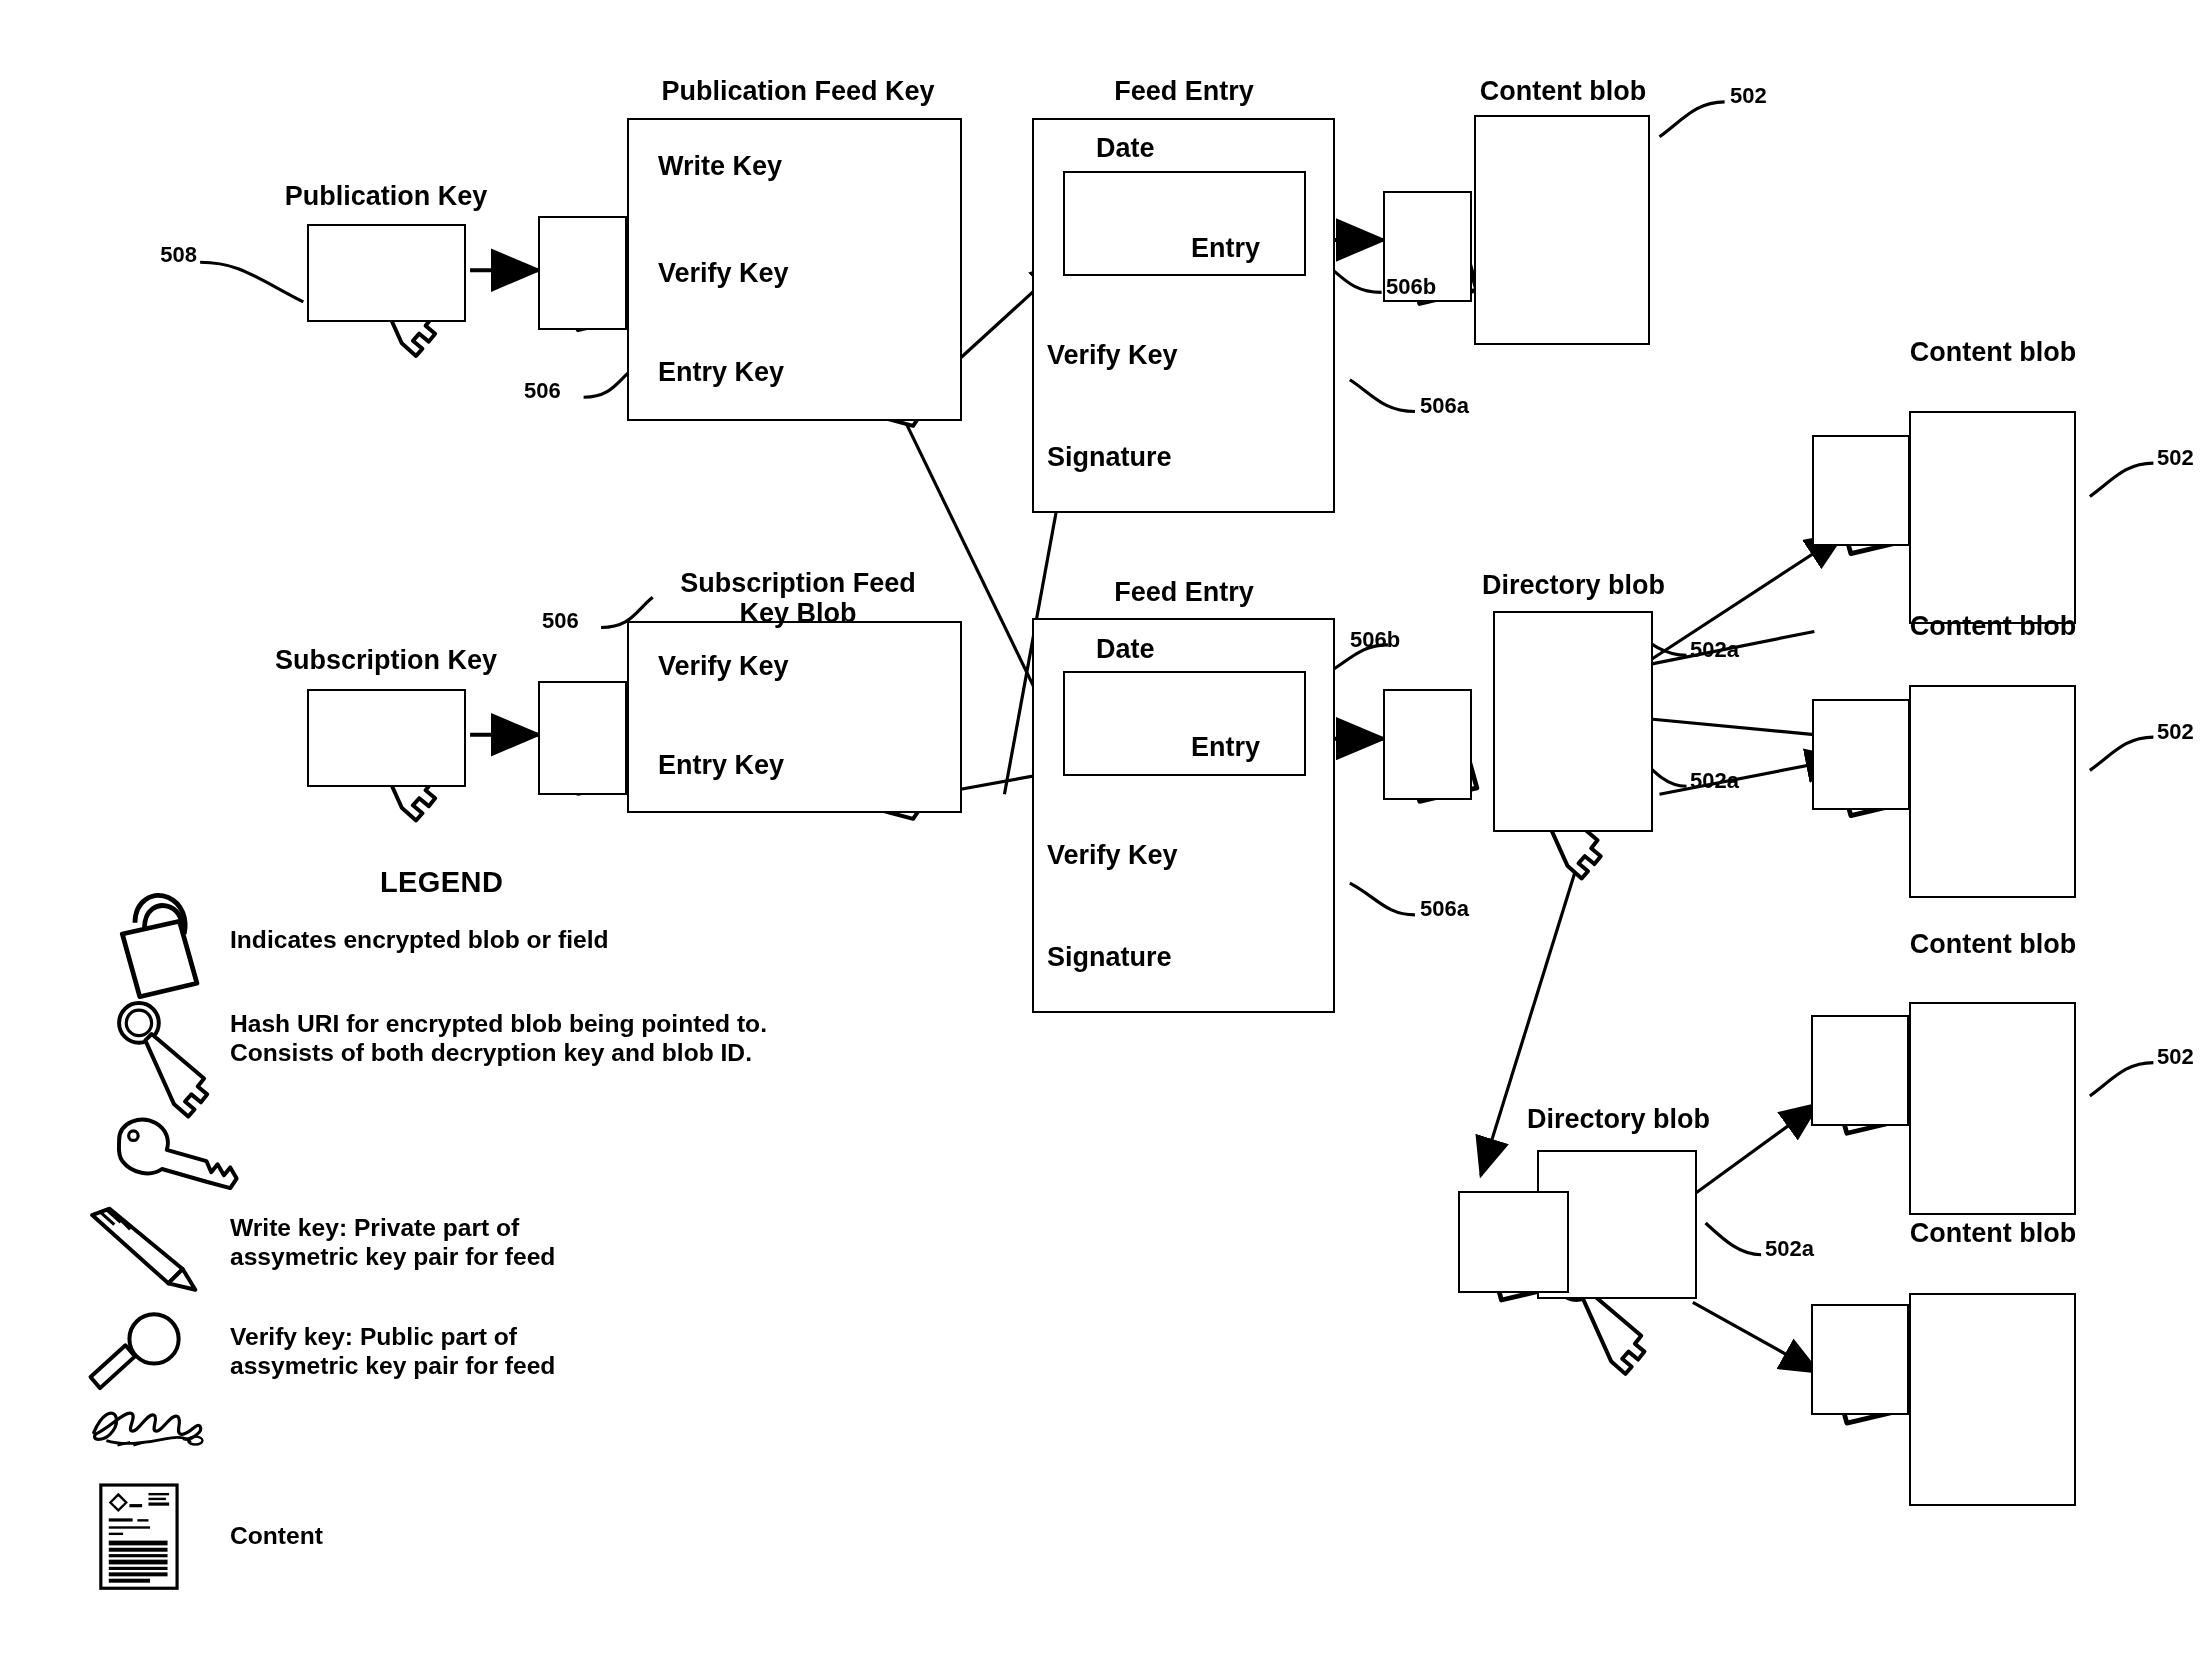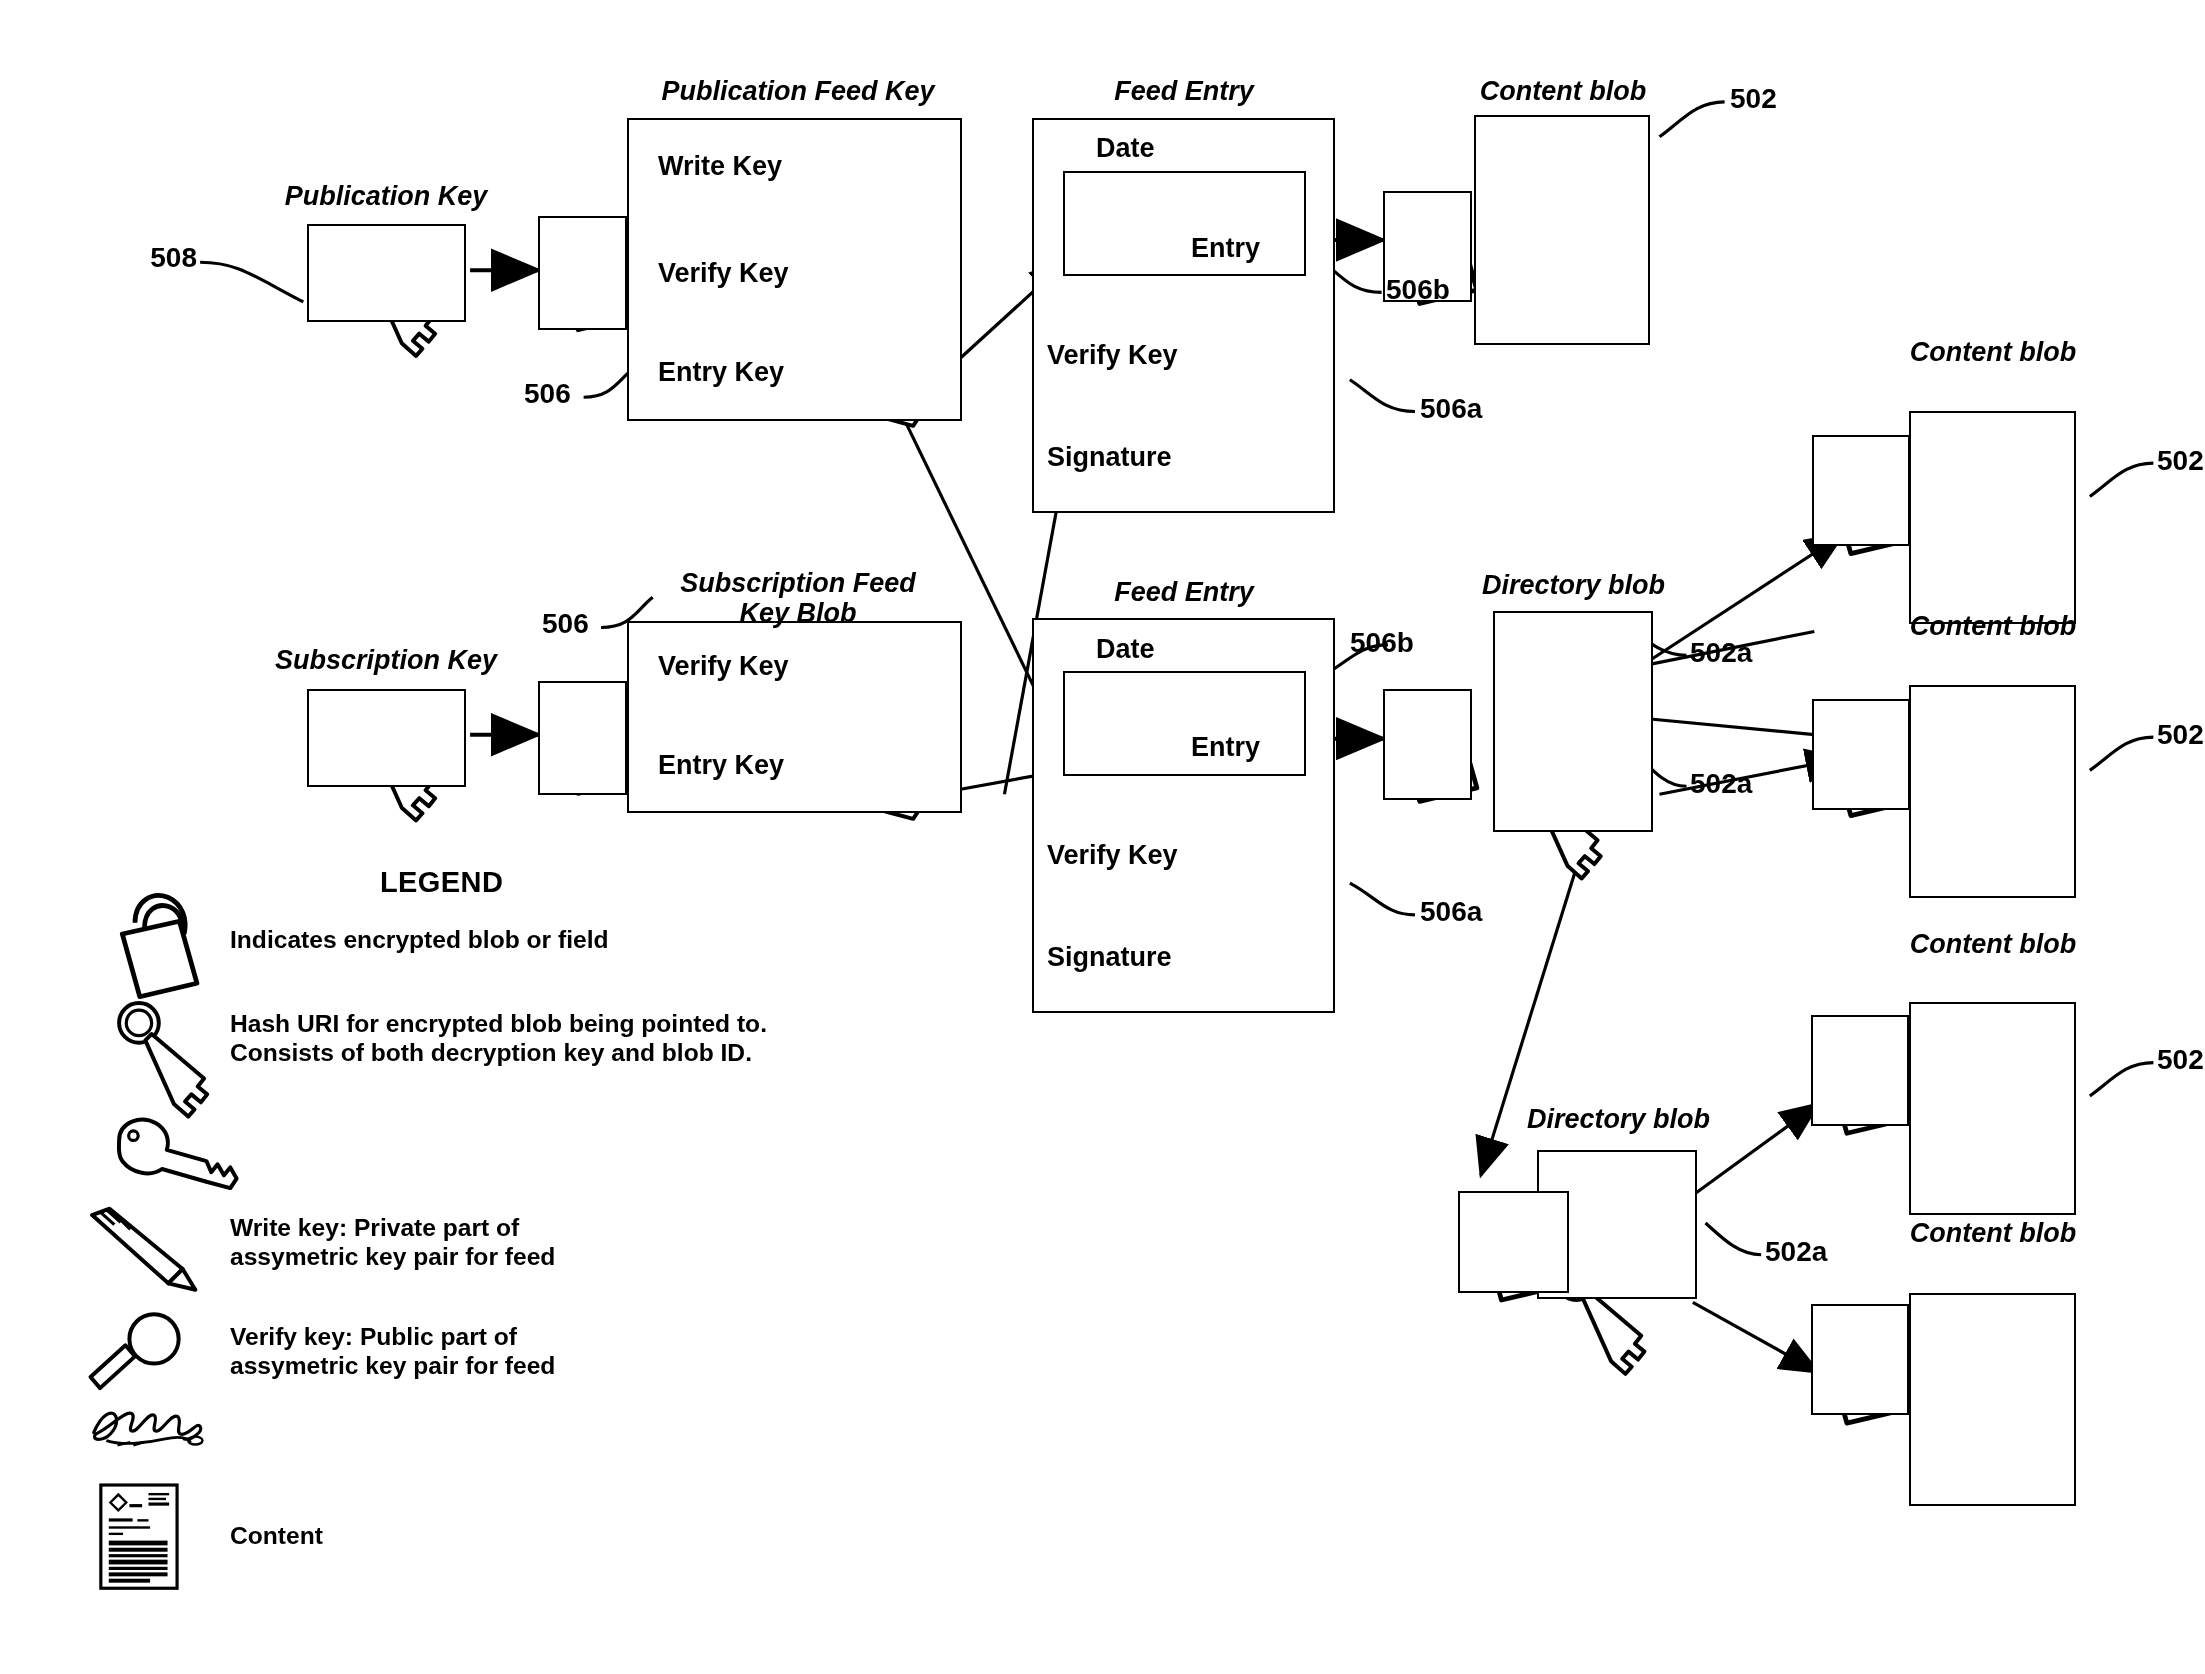--- a/index.html
+++ b/index.html
@@ -1,22 +1,22 @@
 <!DOCTYPE html>
 <html style="font-size:12.7px"><head>
 <meta charset="utf-8">
 <title>Patent Figure — Feed Key Architecture</title>
 <style>
   html,body{margin:0;padding:0;background:#ffffff;}
   body{font-family:"Liberation Sans", sans-serif;color:#000;}
   #stage{position:relative;width:2205px;height:1675px;background:#fff;overflow:hidden;}
   .box{position:absolute;border:2.4px solid #000;background:#fff;box-sizing:border-box;}
-  .cap{position:absolute;font-weight:bold;font-size:27px;line-height:1.12;text-align:center;white-space:pre-line;font-style:italic;}
+  .cap{position:absolute;font-weight:bold;font-size:27px;line-height:1.12;text-align:center;white-space:pre-line;}
   .fld{position:absolute;font-weight:bold;font-size:27px;white-space:nowrap;}
-  .ref{position:absolute;font-weight:bold;font-size:28px;white-space:nowrap;}
+  .ref{position:absolute;font-weight:bold;font-size:22px;white-space:nowrap;}
   .legendtitle{position:absolute;font-weight:bold;font-size:29px;letter-spacing:0.4px;}
   .legtext{position:absolute;font-weight:bold;font-size:24.6px;line-height:1.18;white-space:pre-line;}
   svg.ov{position:absolute;left:0;top:0;width:2205px;height:1675px;pointer-events:none;}
 </style>
 </head>
 <body>
 
 <div id="stage">
 
   <svg class="ov" viewBox="0 0 2777 2109">

